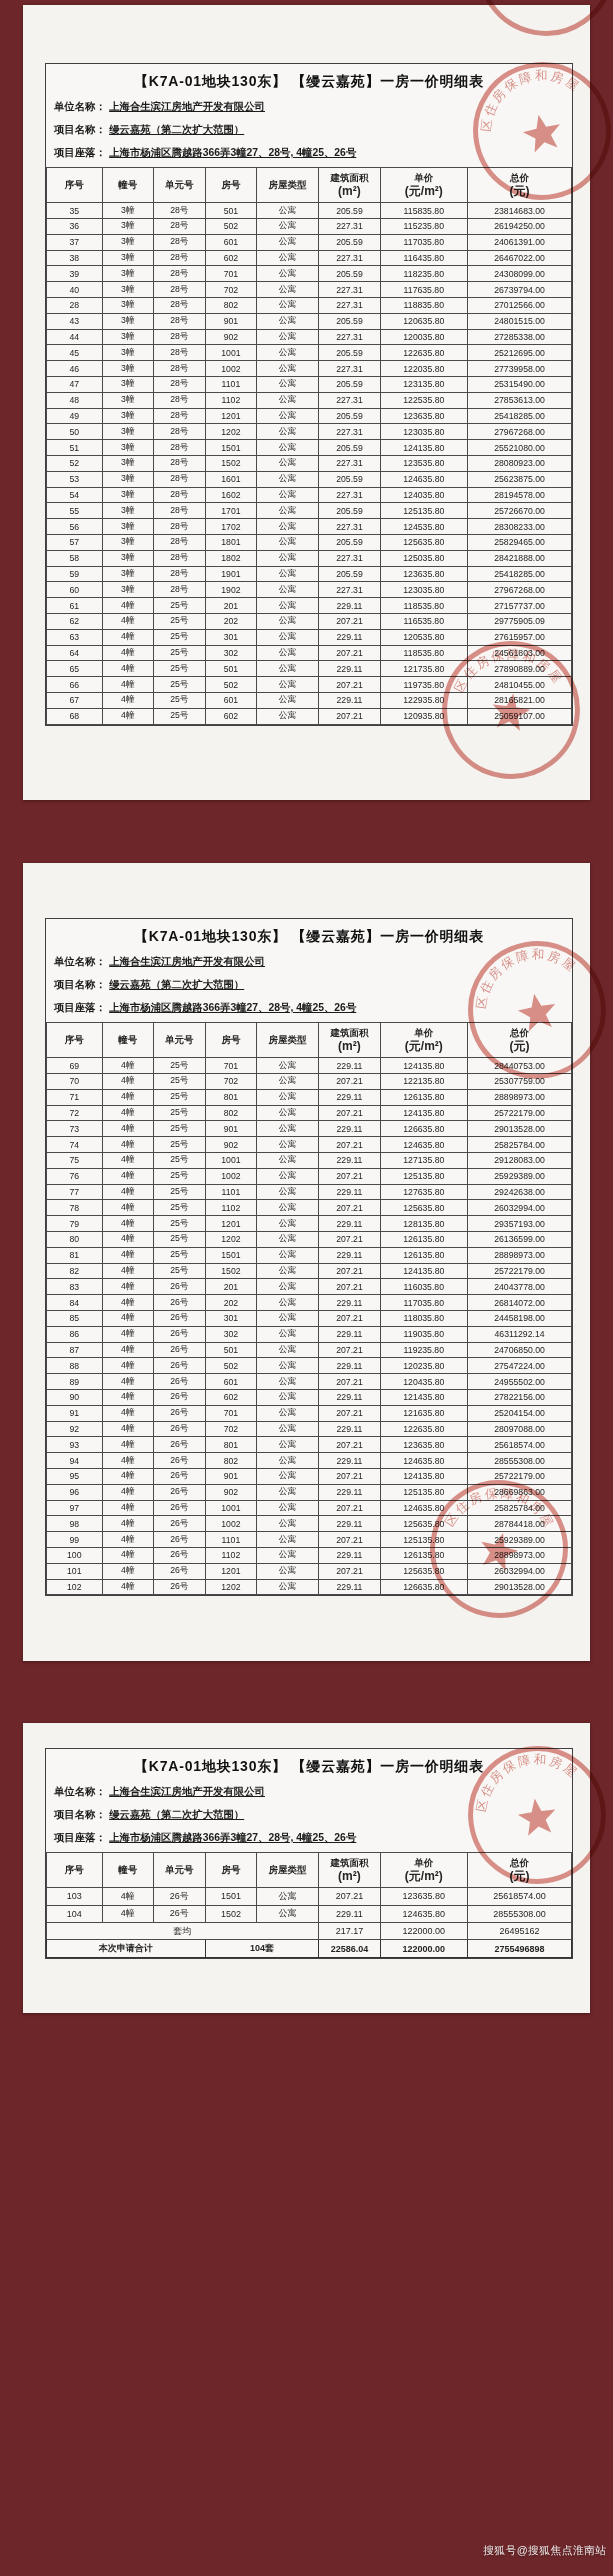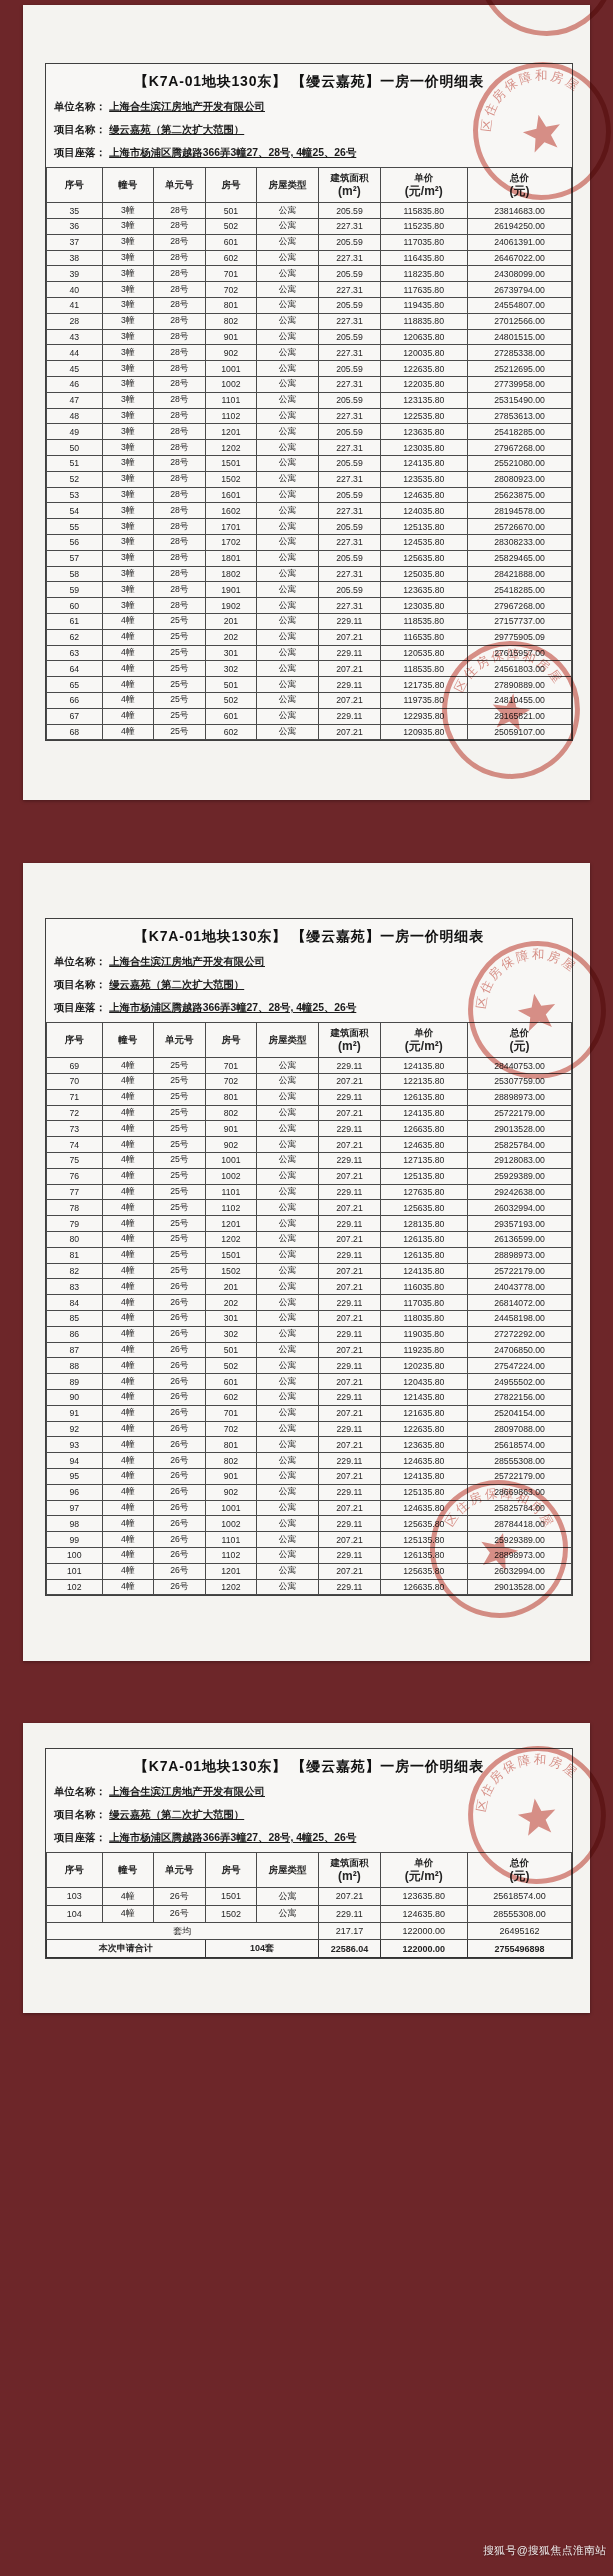--- a/index.html
+++ b/index.html
@@ -163,30 +163,20 @@
               <td>40</td>
               <td>3幢</td>
               <td>28号</td>
               <td>702</td>
               <td>公寓</td>
               <td>227.31</td>
               <td>117635.80</td>
               <td>26739794.00</td>
             </tr>
             <tr>
-              <td>41</td>
-              <td>3幢</td>
-              <td>28号</td>
-              <td>801</td>
-              <td>公寓</td>
-              <td>205.59</td>
-              <td>119435.80</td>
-              <td>24554807.00</td>
-            </tr>
-            <tr>
               <td>28</td>
               <td>3幢</td>
               <td>28号</td>
               <td>802</td>
               <td>公寓</td>
               <td>227.31</td>
               <td>118835.80</td>
               <td>27012566.00</td>
             </tr>
             <tr>
@@ -661,21 +651,21 @@
               <td>24458198.00</td>
             </tr>
             <tr>
               <td>86</td>
               <td>4幢</td>
               <td>26号</td>
               <td>302</td>
               <td>公寓</td>
               <td>229.11</td>
               <td>119035.80</td>
-              <td>27272292.00</td>
+              <td>46311292.14</td>
             </tr>
             <tr>
               <td>87</td>
               <td>4幢</td>
               <td>26号</td>
               <td>501</td>
               <td>公寓</td>
               <td>207.21</td>
               <td>119235.80</td>
               <td>24706850.00</td>

